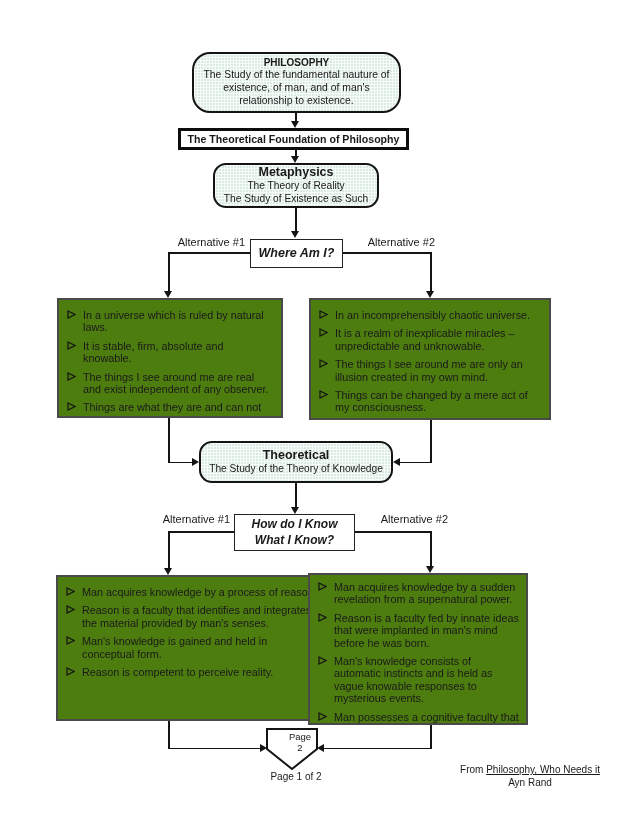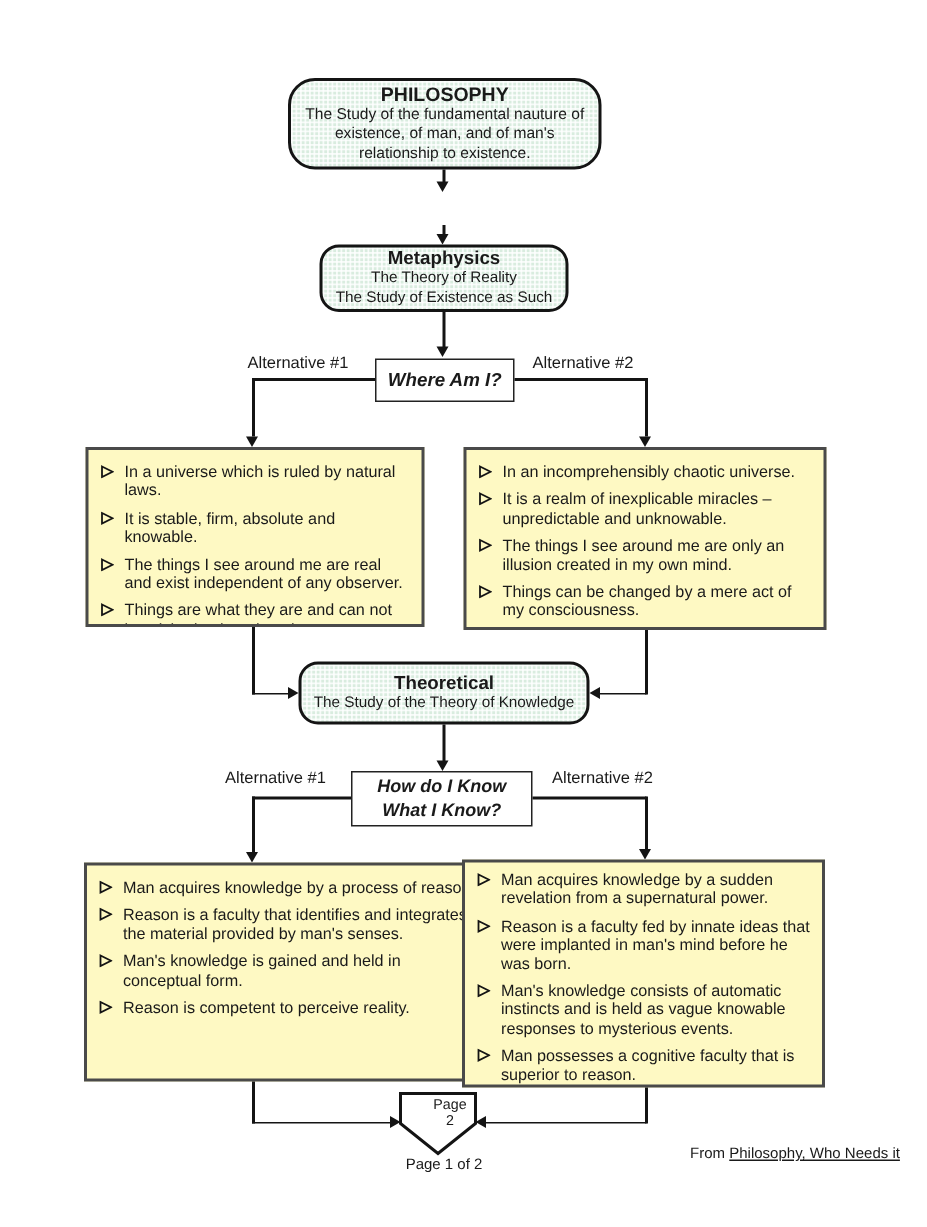--- a/index.html
+++ b/index.html
@@ -23,21 +23,21 @@
       linear-gradient(90deg, rgba(255,255,255,0.8) 1px, transparent 1px);
     background-size: 3px 3px;
     border: 2px solid #141414;
     text-align: center;
     display: flex;
     flex-direction: column;
     justify-content: center;
   }
   .rounded-lg { border-radius: 18px; }
   .rounded-md { border-radius: 13px; }
-  .node-title { font-weight: bold; font-size: 13px; line-height: 1.25; }
+  .node-title { font-weight: bold; font-size: 10px; line-height: 1.25; }
   .node-title-sm { font-weight: bold; font-size: 12.5px; line-height: 1.2; }
   .node-sub { font-size: 10.4px; line-height: 1.24; padding: 0 8px; }
   .banner {
     position: absolute;
     background: #ffffff;
     border: 3px solid #0d0d0d;
     display: flex;
     align-items: center;
     justify-content: center;
     font-weight: bold;
@@ -55,26 +55,26 @@
     font-style: italic;
     font-weight: bold;
     font-size: 12.5px;
     line-height: 1.3;
     white-space: nowrap;
   }
   .alt-label {
     position: absolute;
     font-size: 11px;
     width: 80px;
-    text-align: left;
+    text-align: right;
     white-space: nowrap;
   }
   .list-box {
     position: absolute;
-    background: #fef9c3;
+    background: #4d7c0f;
     border: 2px solid #4a4a4a;
     padding: 9px 6px 14px 6px;
     overflow: hidden;
   }
   .list-box ul { list-style: none; }
   .list-box li {
     display: flex;
     gap: 7px;
     font-size: 10.8px;
     line-height: 1.15;
@@ -112,20 +112,23 @@
 <div class="page">
 
   <div class="green-node rounded-lg" style="left:192px; top:52px; width:209px; height:61px;">
     <div class="node-title">PHILOSOPHY</div>
     <div class="node-sub">The Study of the fundamental nauture of existence, of man, and of man's relationship to existence.</div>
   </div>
 
   <div class="lv" style="left:295px; top:113px; height:9px;"></div>
   <div class="ad" style="left:291px; top:121px;"></div>
 
+  <div class="banner" style="left:178px; top:128px; width:231px; height:22px;">
+    <span>The Theoretical Foundation of Philosophy</span>
+  </div>
 
   <div class="lv" style="left:295px; top:150px; height:7px;"></div>
   <div class="ad" style="left:291px; top:156px;"></div>
 
   <div class="green-node rounded-md" style="left:213px; top:163px; width:166px; height:45px;">
     <div class="node-title-sm">Metaphysics</div>
     <div class="node-sub" style="font-size:10.2px; padding:0 2px;">The Theory of Reality</div>
     <div class="node-sub" style="font-size:10.2px; padding:0 2px;">The Study of Existence as Such</div>
   </div>
 
@@ -285,21 +288,21 @@
             <svg width="9" height="9" viewBox="0 0 9 9">
               <path d="M1,1 L8,4.5 L1,8 Z" fill="none" stroke="#141414" stroke-width="1.2"></path>
             </svg>
           </span>
           <span>Reason is competent to perceive reality.</span>
         </li>
 
     </ul>
   </div>
 
-  <div class="list-box" style="left:308px; top:573px; width:242px; height:152px; padding-top:6px;">
+  <div class="list-box" style="left:308px; top:573px; width:220px; height:152px; padding-top:6px;">
     <ul>
       <li>
           <span class="blt">
             <svg width="9" height="9" viewBox="0 0 9 9">
               <path d="M1,1 L8,4.5 L1,8 Z" fill="none" stroke="#141414" stroke-width="1.2"></path>
             </svg>
           </span>
           <span>Man acquires knowledge by a sudden revelation from a supernatural power.</span>
         </li>
       <li>
@@ -343,15 +346,16 @@
     </svg>
     <div class="pent-label">
       <div>Page</div>
       <div>2</div>
     </div>
   </div>
 
   <div class="footer-page">Page 1 of 2</div>
   <div class="attribution">
     <div><span>From</span> <span class="u">Philosophy, Who Needs it</span></div>
+    <div>Ayn Rand</div>
   </div>
 
 </div>
 
 </body></html>

